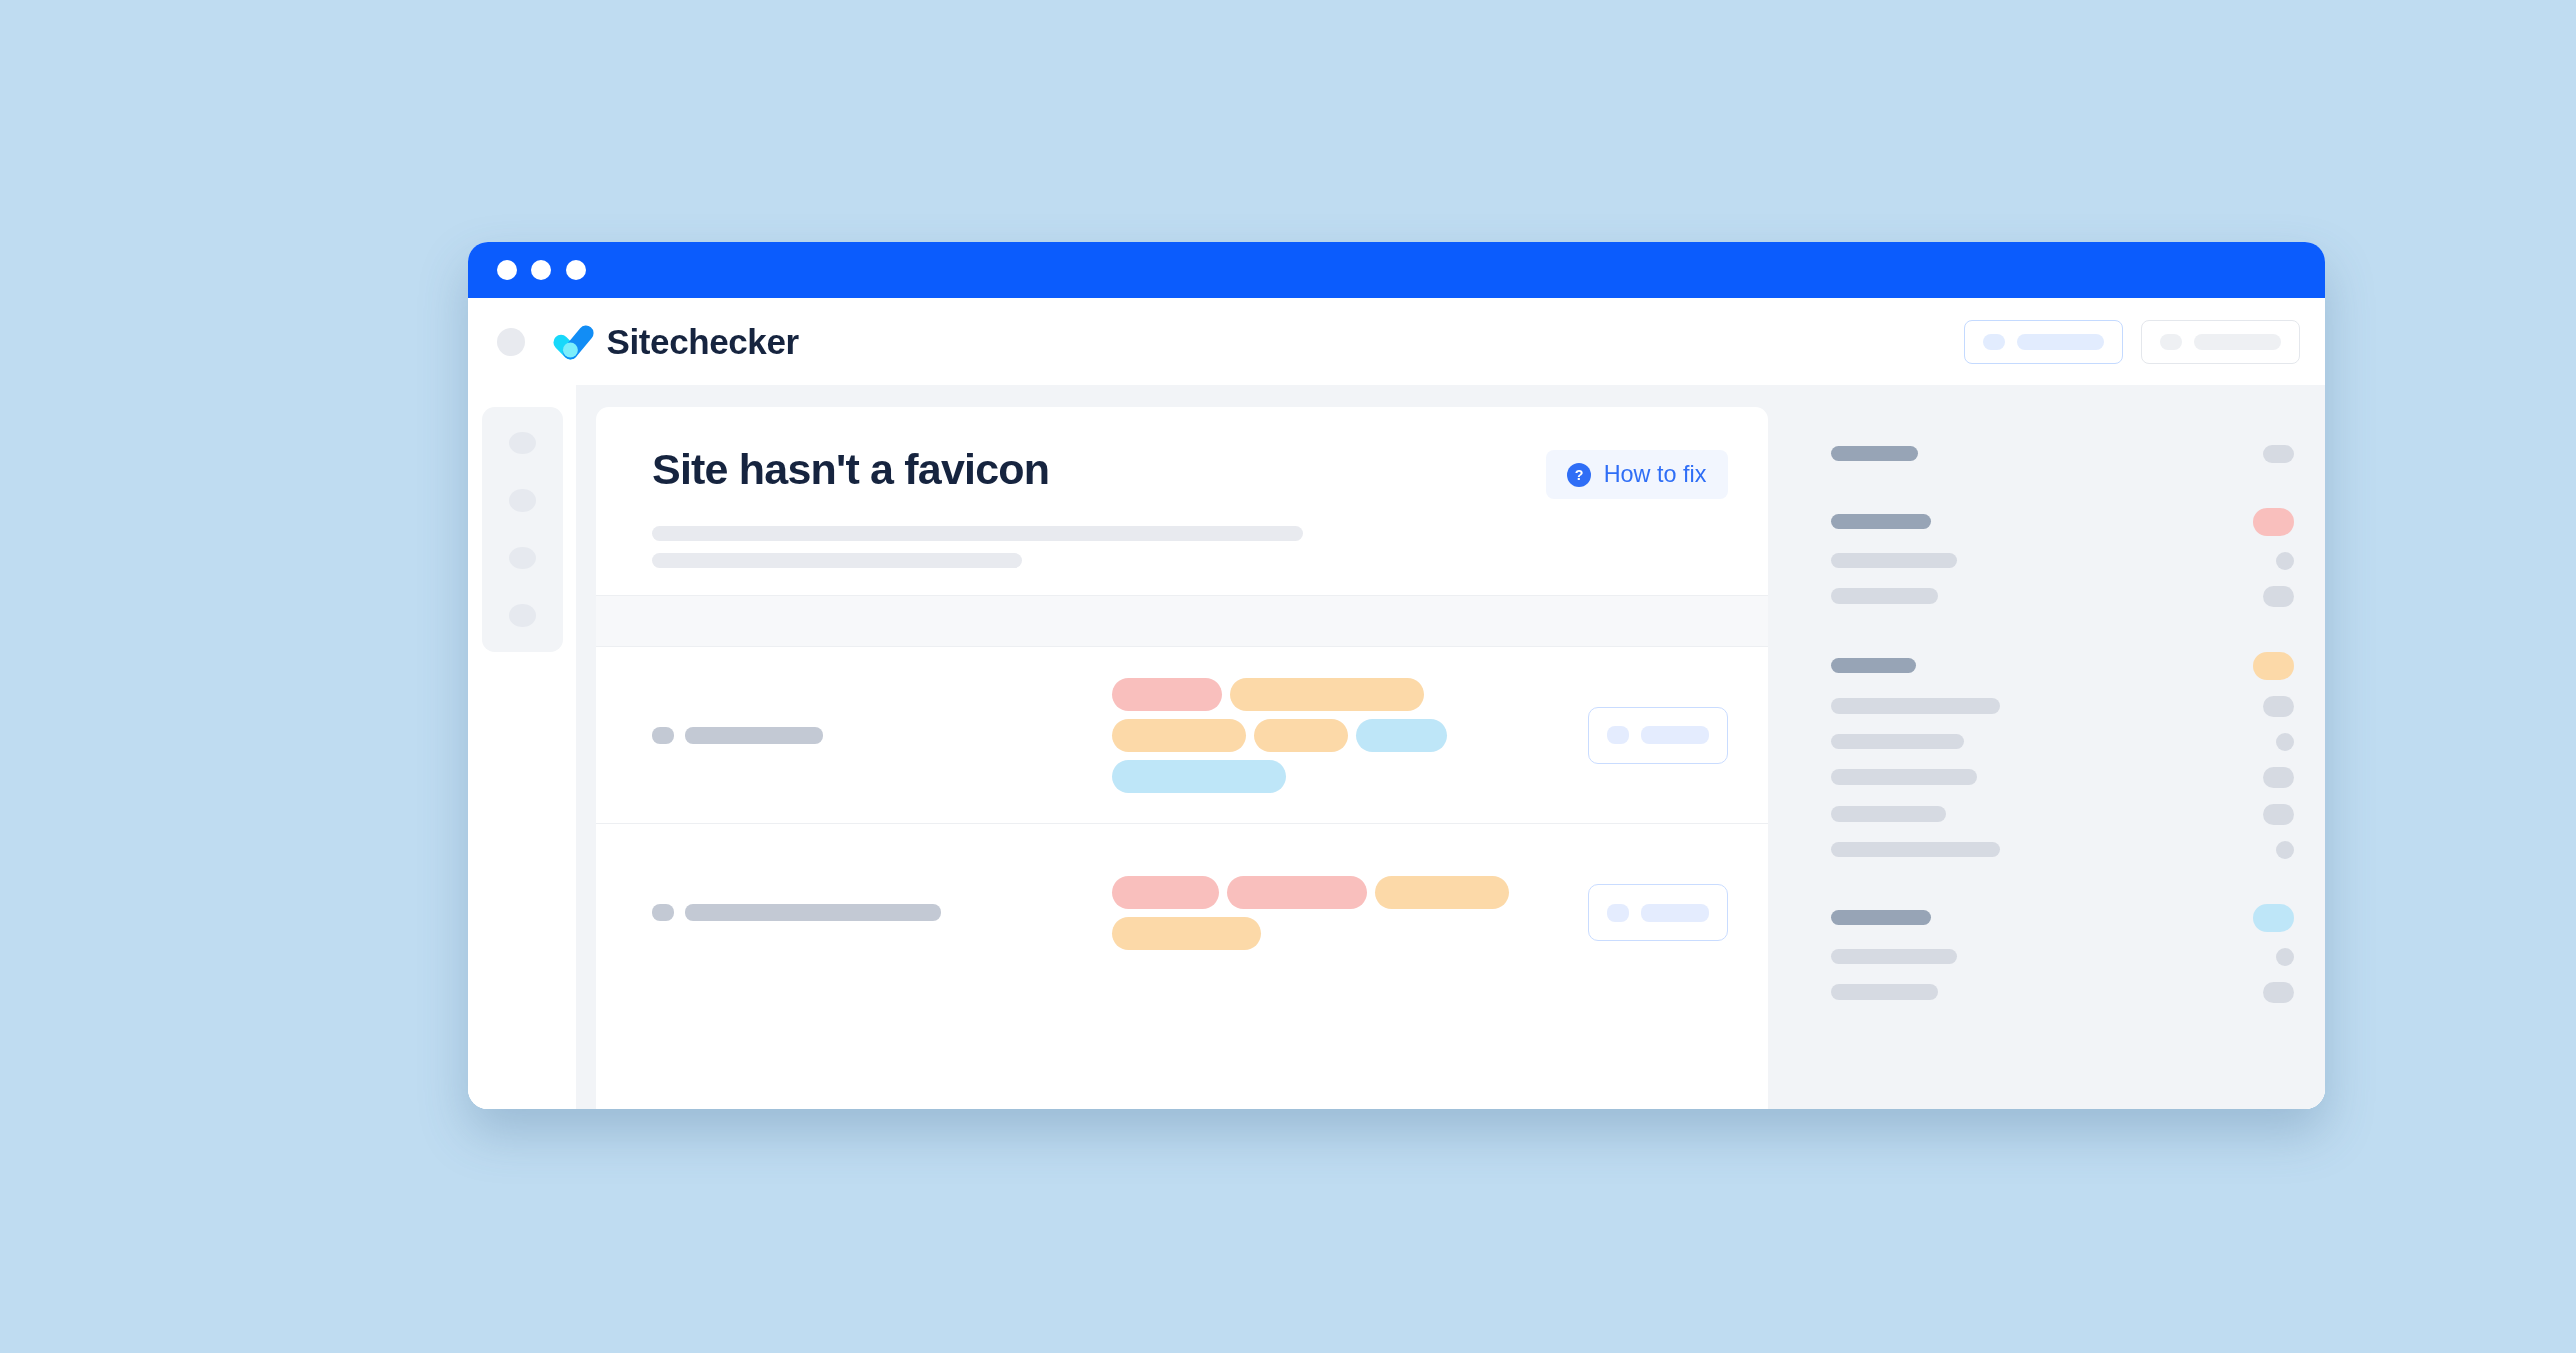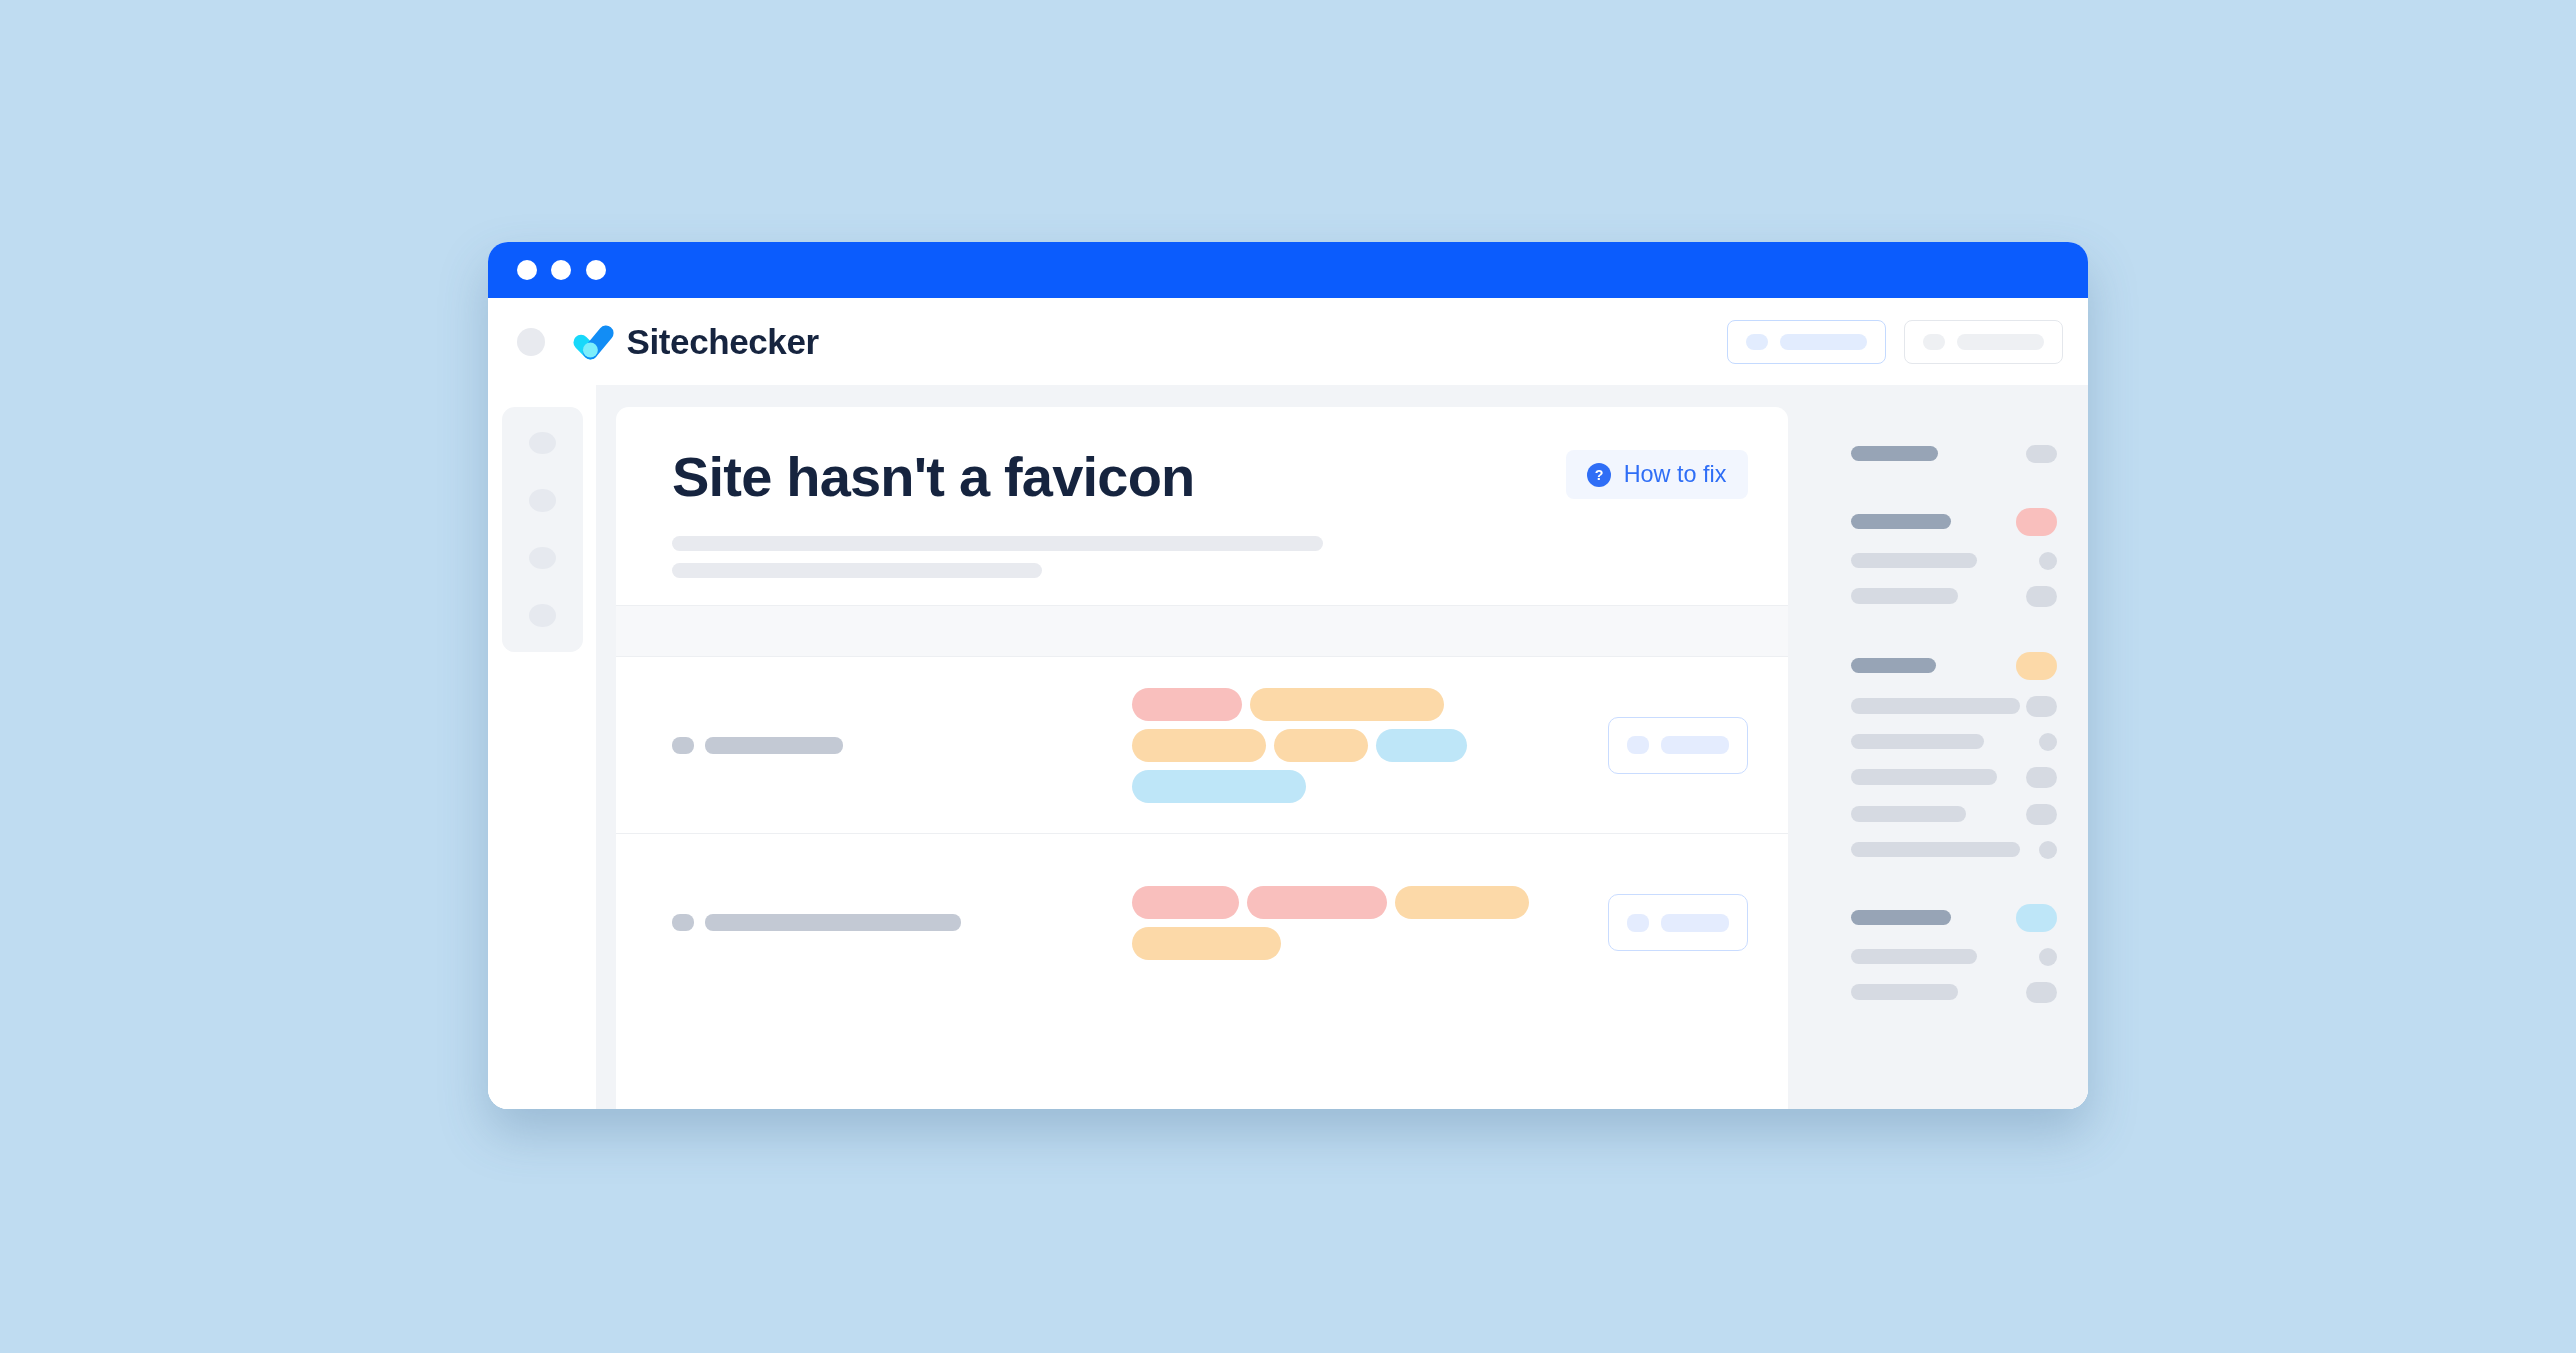--- a/index.html
+++ b/index.html
@@ -13,23 +13,23 @@
 
   body {
     background: #bfdcf1;
     font-family: "Liberation Sans", sans-serif;
     -webkit-font-smoothing: antialiased;
   }
 
   
   .browser-window {
     position: absolute;
-    left: 488px;
+    left: 468px;
     top: 242px;
-    width: 1600px;
+    width: 1857px;
     height: 867px;
     border-radius: 20px;
     background: #ffffff;
     box-shadow: 0 23.4px 49px rgba(60, 100, 140, 0.28);
     overflow: hidden;
     display: flex;
     flex-direction: column;
   }
 
   
@@ -153,21 +153,21 @@
     display: flex;
     flex-direction: column;
   }
   .card-head { padding: 38px 40px 27px 56px; }
   .card-head-top {
     display: flex;
     align-items: flex-start;
     justify-content: space-between;
   }
   .page-title {
-    font-size: 56px;
+    font-size: 43px;
     font-weight: 700;
     color: #16243f;
     letter-spacing: -0.8px;
     line-height: 1.15;
   }
   .howto-btn {
     display: flex;
     align-items: center;
     gap: 12.6px;
     background: #f2f6fe;

